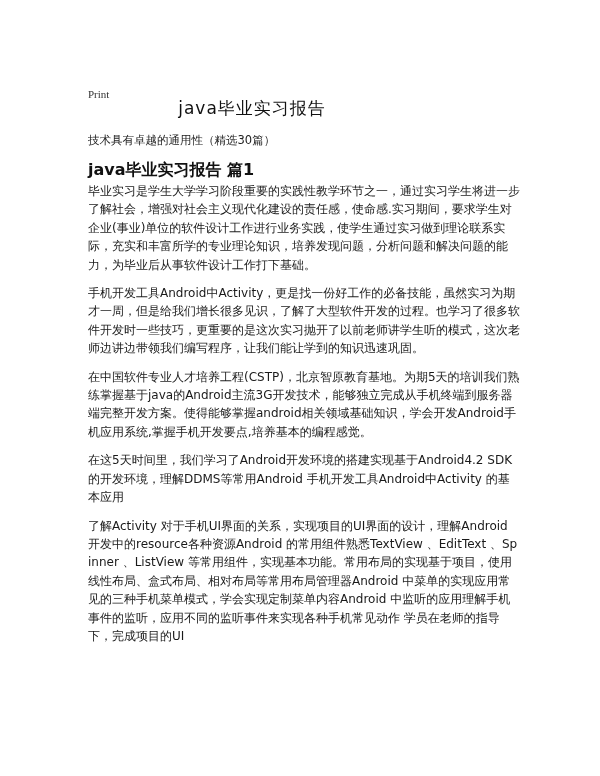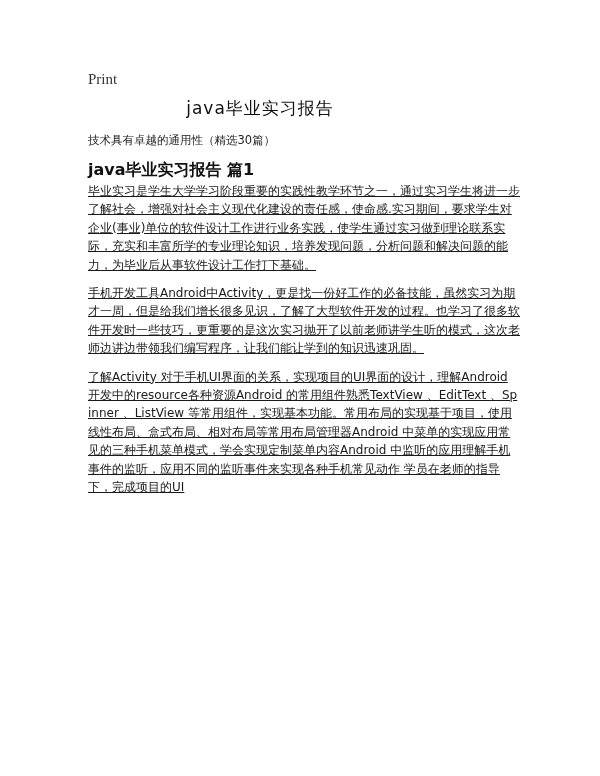--- a/index.html
+++ b/index.html
@@ -19,36 +19,35 @@
     position: absolute;
     left: 0;
     top: 0;
     width: 600px;
     height: 776px;
     background: #ffffff;
   }
   .print-label {
     position: absolute;
     left: 88px;
-    top: 71px;
+    top: 88px;
     font-family: "Liberation Serif", serif;
-    font-size: 15px;
+    font-size: 11px;
     color: #333;
   }
   .doc-title {
     position: absolute;
     left: 0;
     width: 504px;
     top: 97px;
     text-align: center;
     font-family: "DejaVu Sans", sans-serif;
     font-size: 17px;
     letter-spacing: 1px;
     color: #111;
-    padding-left: 8px;
   }
   .subtitle {
     position: absolute;
     left: 88px;
     top: 133px;
     font-size: 11.5px;
     color: #222;
   }
   .section-heading {
     position: absolute;
@@ -64,33 +63,34 @@
     top: 182px;
     width: 432px;
   }
   .para {
     font-size: 12px;
     line-height: 18.4px;
     color: #1a1a1a;
     margin: 0 0 10px 0;
     text-align: left;
     word-break: break-all;
-    text-decoration: underline;
   }
 </style>
 </head>
 <body>
 
 <div class="page">
   <div class="print-label">Print</div>
 
   <div class="doc-title">java毕业实习报告</div>
 
   <div class="subtitle">技术具有卓越的通用性（精选30篇）</div>
 
   <div class="section-heading">java毕业实习报告 篇1</div>
 
   <div class="body-text">
     <p class="para">毕业实习是学生大学学习阶段重要的实践性教学环节之一，通过实习学生将进一步了解社会，增强对社会主义现代化建设的责任感，使命感.实习期间，要求学生对企业(事业)单位的软件设计工作进行业务实践，使学生通过实习做到理论联系实际，充实和丰富所学的专业理论知识，培养发现问题，分析问题和解决问题的能力，为毕业后从事软件设计工作打下基础。</p>
     <p class="para">手机开发工具Android中Activity，更是找一份好工作的必备技能，虽然实习为期才一周，但是给我们增长很多见识，了解了大型软件开发的过程。也学习了很多软件开发时一些技巧，更重要的是这次实习抛开了以前老师讲学生听的模式，这次老师边讲边带领我们编写程序，让我们能让学到的知识迅速巩固。</p>
+    <p class="para">在中国软件专业人才培养工程(CSTP)，北京智原教育基地。为期5天的培训我们熟练掌握基于java的Android主流3G开发技术，能够独立完成从手机终端到服务器端完整开发方案。使得能够掌握android相关领域基础知识，学会开发Android手机应用系统,掌握手机开发要点,培养基本的编程感觉。</p>
+    <p class="para">在这5天时间里，我们学习了Android开发环境的搭建实现基于Android4.2  SDK的开发环境，理解DDMS等常用Android 手机开发工具Android中Activity 的基本应用</p>
     <p class="para">了解Activity 对于手机UI界面的关系，实现项目的UI界面的设计，理解Android 开发中的resource各种资源Android 的常用组件熟悉TextView 、EditText 、Spinner 、ListView 等常用组件，实现基本功能。常用布局的实现基于项目，使用线性布局、盒式布局、相对布局等常用布局管理器Android 中菜单的实现应用常见的三种手机菜单模式，学会实现定制菜单内容Android 中监听的应用理解手机事件的监听，应用不同的监听事件来实现各种手机常见动作 学员在老师的指导下，完成项目的UI</p>
   </div>
 </div>
 
 </body></html>

